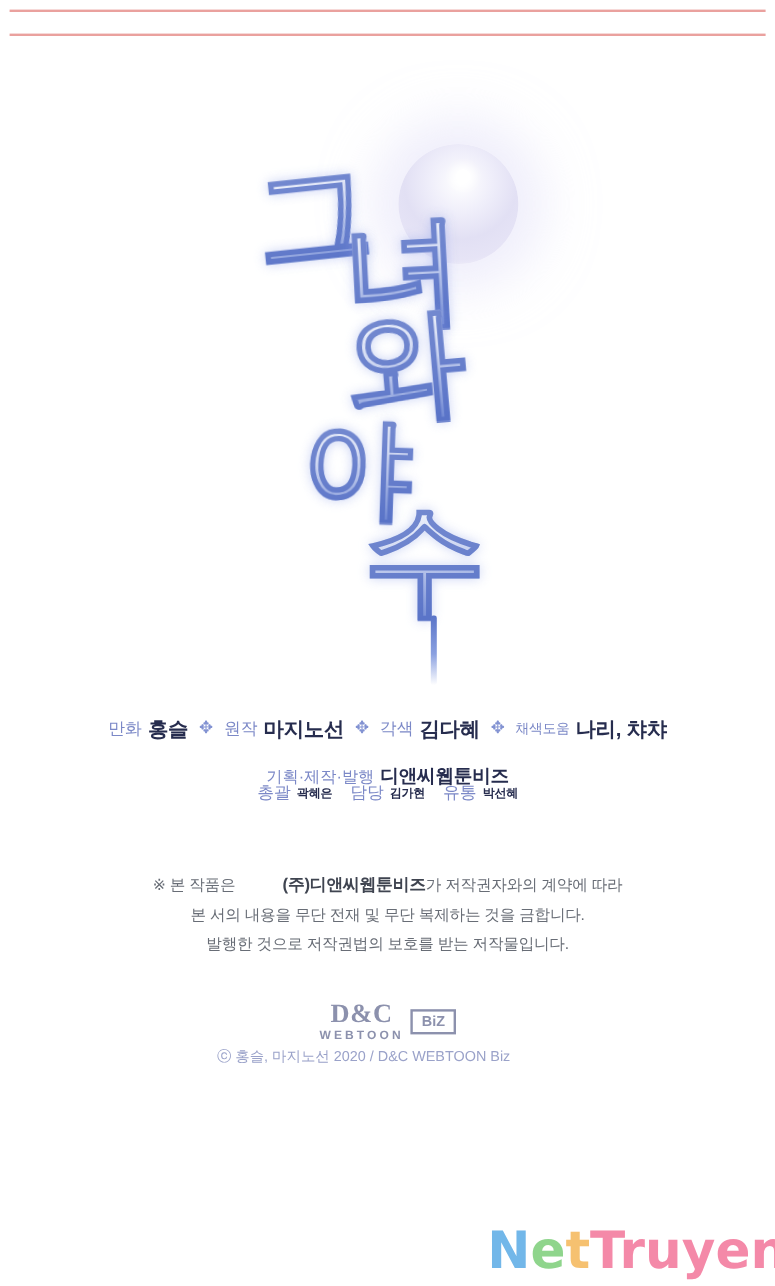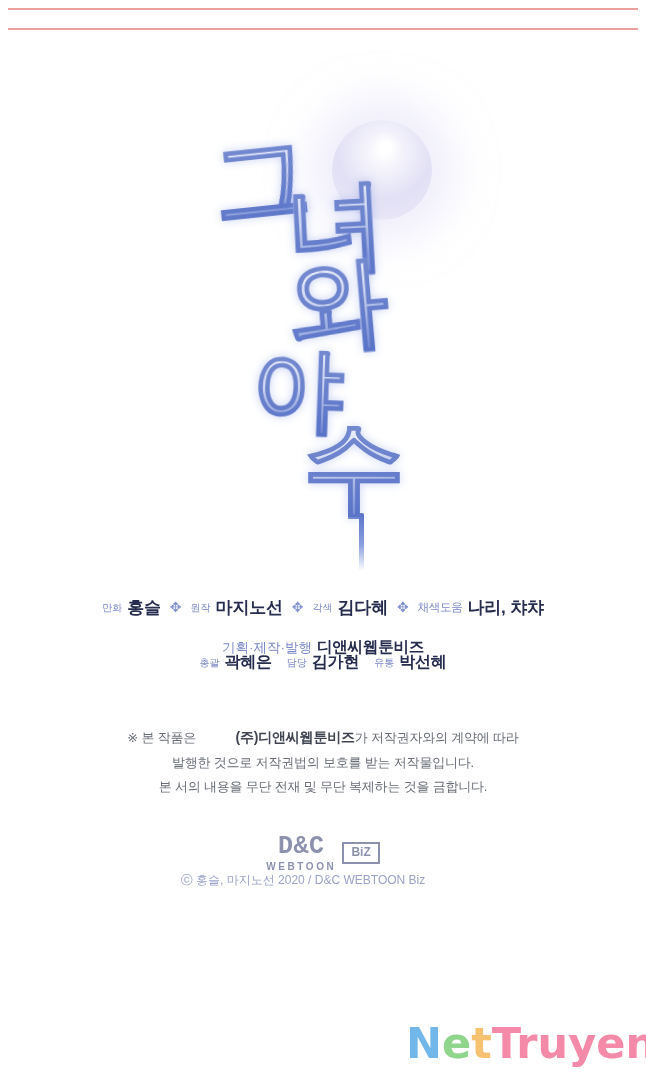--- a/index.html
+++ b/index.html
@@ -30,41 +30,41 @@
   .tc2{left:96px;top:60px;font-size:100px;transform:rotate(-3deg);}
   .tc3{left:98px;top:138px;font-size:100px;transform:rotate(-5deg);}
   .tc4{left:62px;top:228px;font-size:92px;transform:rotate(2deg);}
   .tc5{left:113px;top:300px;font-size:102px;}
   .sword-tail{position:absolute;left:169px;top:398px;width:5px;height:58px;z-index:1;
         background:linear-gradient(180deg,#5a74c8 0%, #8aa0e0 55%, rgba(138,160,224,0) 100%);
         border-radius:2px;}
 
   
   .credits-1{position:absolute;top:596px;left:0;width:646px;text-align:center;white-space:nowrap;}
-  .cl-label{font-size:10px;color:#7b88c7;margin-right:5px;vertical-align:middle;}
+  .cl-label{font-size:14px;color:#7b88c7;margin-right:5px;vertical-align:middle;}
   .cl-label.small{font-size:11.5px;letter-spacing:-.3px;}
   .cl-name{font-size:17px;font-weight:bold;color:#262c4e;vertical-align:middle;letter-spacing:-.2px;}
   .orn{font-size:14px;color:#8292d2;margin:0 9px;vertical-align:middle;position:relative;top:-1px;}
 
   .credits-2{position:absolute;top:652px;left:0;width:646px;text-align:center;white-space:nowrap;}
-  .credits-2 .cl-name{font-size:16px;margin-right:15px;}
+  .credits-2 .cl-name{font-size:10px;margin-right:15px;}
   .credits-2 .cl-name:last-child{margin-right:0;}
   .credits-3{position:absolute;top:637px;left:0;width:646px;text-align:center;white-space:nowrap;}
   .credits-3 .cl-label{font-size:13.5px;}
   .credits-3 .cl-name{font-size:15.5px;}
 
   
   .notice{position:absolute;top:725px;left:0;width:646px;text-align:center;
         font-size:13px;line-height:24.5px;color:#686d76;letter-spacing:-.2px;}
   .notice b{font-weight:bold;color:#3f4450;font-size:14px;margin-left:36px;}
 
   
   .dc-logo{position:absolute;top:834px;left:0;width:646px;display:flex;justify-content:center;align-items:center;}
   .dc-left{display:flex;flex-direction:column;align-items:center;}
-  .dc-main{font-size:25px;font-weight:900;letter-spacing:.5px;color:#8c91ad;line-height:1;font-family:Liberation Mono, monospace;}
+  .dc-main{font-size:22px;font-weight:900;letter-spacing:.5px;color:#8c91ad;line-height:1;font-family:Liberation Serif, serif;}
   .dc-sub{font-size:10px;font-weight:bold;letter-spacing:2.6px;color:#8c91ad;margin-top:2px;}
   .dc-badge{margin-left:6px;border:2px solid #8c91ad;color:#8c91ad;font-weight:bold;
         font-size:12px;padding:1px 7px 2px 7px;line-height:1.2;}
 
   .copyright{position:absolute;top:872px;left:0;width:606px;text-align:center;
         font-size:12px;color:#9aa2c9;letter-spacing:0;}
 
   
   .watermark{position:absolute;left:406px;top:1022px;font-family:"DejaVu Sans",sans-serif;
         font-weight:bold;font-size:43px;line-height:1;letter-spacing:0;white-space:nowrap;}
@@ -95,22 +95,22 @@
   <div class="credits-2">
     <span class="cl-label">총괄</span><span class="cl-name">곽혜은</span><span class="cl-label">담당</span><span class="cl-name">김가현</span><span class="cl-label">유통</span><span class="cl-name">박선혜</span>
   </div>
 
   <div class="credits-3">
     <span class="cl-label">기획·제작·발행</span><span class="cl-name">디앤씨웹툰비즈</span>
   </div>
 
   <div class="notice">
     <div><span>※ 본 작품은 </span><b>(주)디앤씨웹툰비즈</b><span>가 저작권자와의 계약에 따라</span></div>
+    <div>본 서의 내용을 무단 전재 및 무단 복제하는 것을 금합니다.</div>
     <div>발행한 것으로 저작권법의 보호를 받는 저작물입니다.</div>
-    <div>본 서의 내용을 무단 전재 및 무단 복제하는 것을 금합니다.</div>
   </div>
 
   <div class="dc-logo">
     <div class="dc-left">
       <div class="dc-main">D&amp;C</div>
       <div class="dc-sub">WEBTOON</div>
     </div>
     <div class="dc-badge">BiZ</div>
   </div>
 

